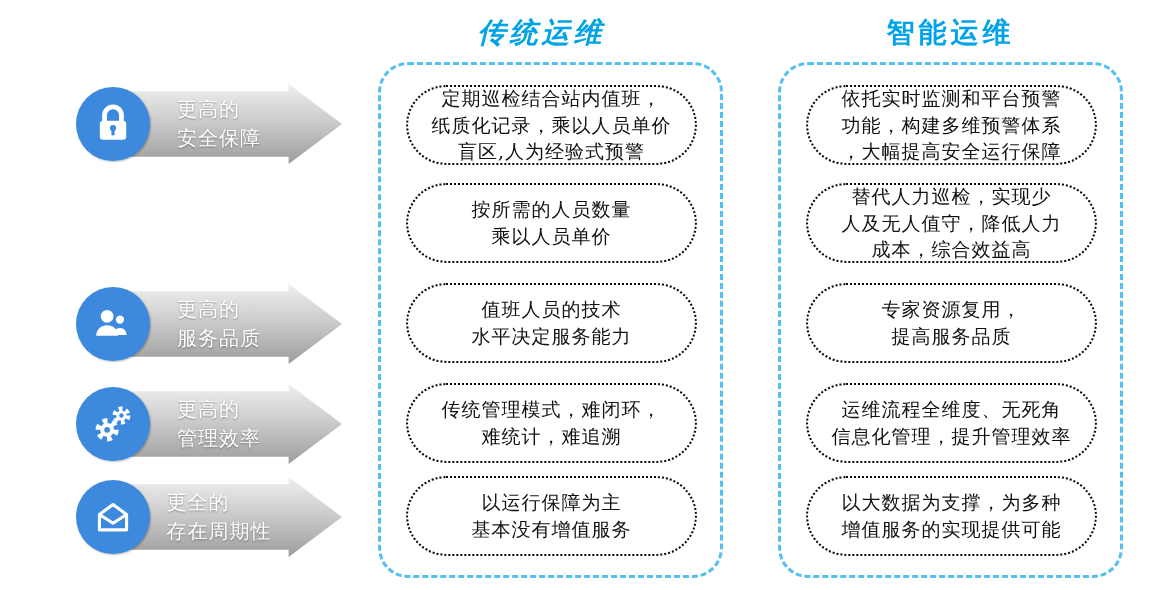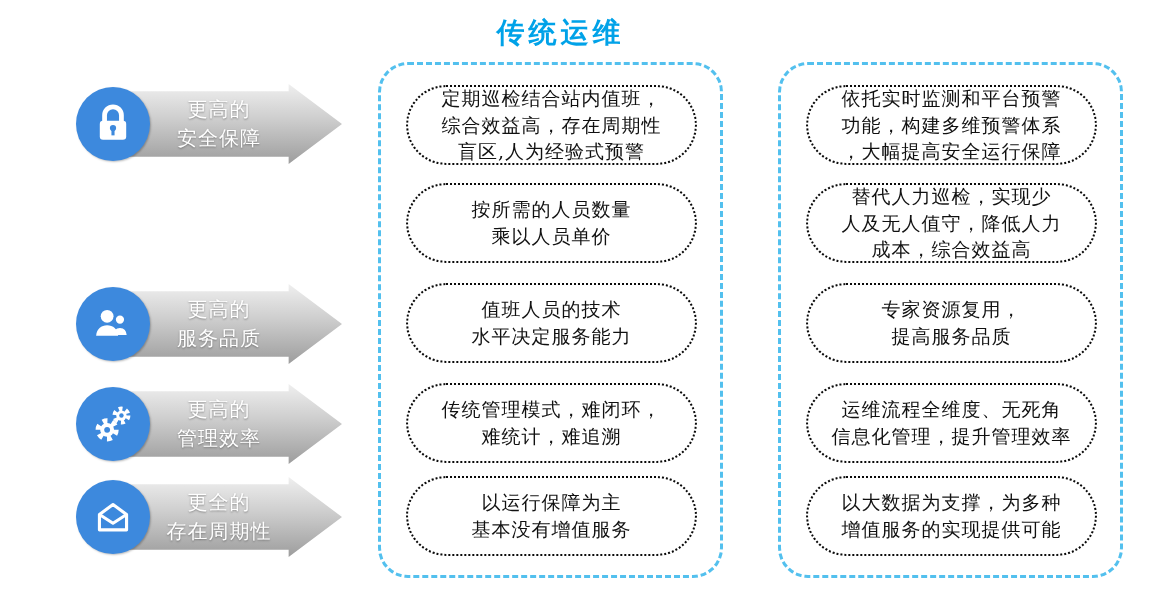--- a/index.html
+++ b/index.html
@@ -31,35 +31,35 @@
     -webkit-clip-path: polygon(0% 9%, 77% 9%, 77% 0%, 100% 50%, 77% 100%, 77% 91%, 0% 91%);
     clip-path: polygon(0% 9%, 77% 9%, 77% 0%, 100% 50%, 77% 100%, 77% 91%, 0% 91%);
     display: flex; align-items: center; justify-content: center;
     padding-left: 46px; padding-right: 60px;
     z-index: 1;
   }
   .cat-row .arrow-label {
     color: #ffffff;
     font-size: 20px;
     line-height: 1.45;
-    text-align: center;
+    text-align: left;
     white-space: pre-line;
     letter-spacing: 1px;
     text-shadow: 0 1px 2px rgba(0,0,0,0.35);
   }
 
   
   .col-title {
     position: absolute; top: 14px; width: 345px;
     text-align: center;
     font-size: 28px; font-weight: bold;
     letter-spacing: 4px;
     color: #00a2e8;
   }
-  .col-title.traditional { left: 388px; }
+  .col-title.traditional { left: 369px; font-style: italic; }
   .col-title.smart { left: 778px; }
 
   .col-box {
     position: absolute; top: 62px; width: 345px; height: 516px;
     border: 3px dashed #53c0ee;
     border-radius: 30px;
     background: transparent;
   }
   .col-box.traditional { left: 378px; }
   .col-box.smart { left: 778px; }
@@ -88,20 +88,21 @@
   .r3 { top: 284px; }
   .r4 { top: 384px; }
   .r5 { top: 477px; }
 </style>
 </head>
 <body>
 
 <div class="canvas">
 
   <div class="col-title traditional">传统运维</div>
+  <div class="col-title smart">智能运维</div>
 
   <div class="cat-row r1">
     <div class="icon-circle">
       <svg viewBox="0 0 24 24">
         <path d="M7.4 11V7.2a4.6 4.6 0 0 1 9.2 0V11" fill="none" stroke="#ffffff" stroke-width="2.6"></path>
         <rect x="4.8" y="10.2" width="14.4" height="10.4" rx="1.8" fill="#ffffff"></rect>
         <circle cx="12" cy="14.2" r="1.7" fill="#3d89dd"></circle>
         <rect x="11.15" y="14.6" width="1.7" height="3.6" fill="#3d89dd"></rect>
       </svg>
     </div>
@@ -152,21 +153,21 @@
       </svg>
     </div>
     <div class="arrow">
       <span class="arrow-label">更全的
 存在周期性</span>
     </div>
   </div>
 
   <div class="col-box traditional">
     <div class="bubble b1">定期巡检结合站内值班，
-综合效益高，存在周期性
+纸质化记录，乘以人员单价
 盲区,人为经验式预警</div>
     <div class="bubble b2">按所需的人员数量
 乘以人员单价</div>
     <div class="bubble b3">值班人员的技术
 水平决定服务能力</div>
     <div class="bubble b4">传统管理模式，难闭环，
 难统计，难追溯</div>
     <div class="bubble b5">以运行保障为主
 基本没有增值服务</div>
   </div>

